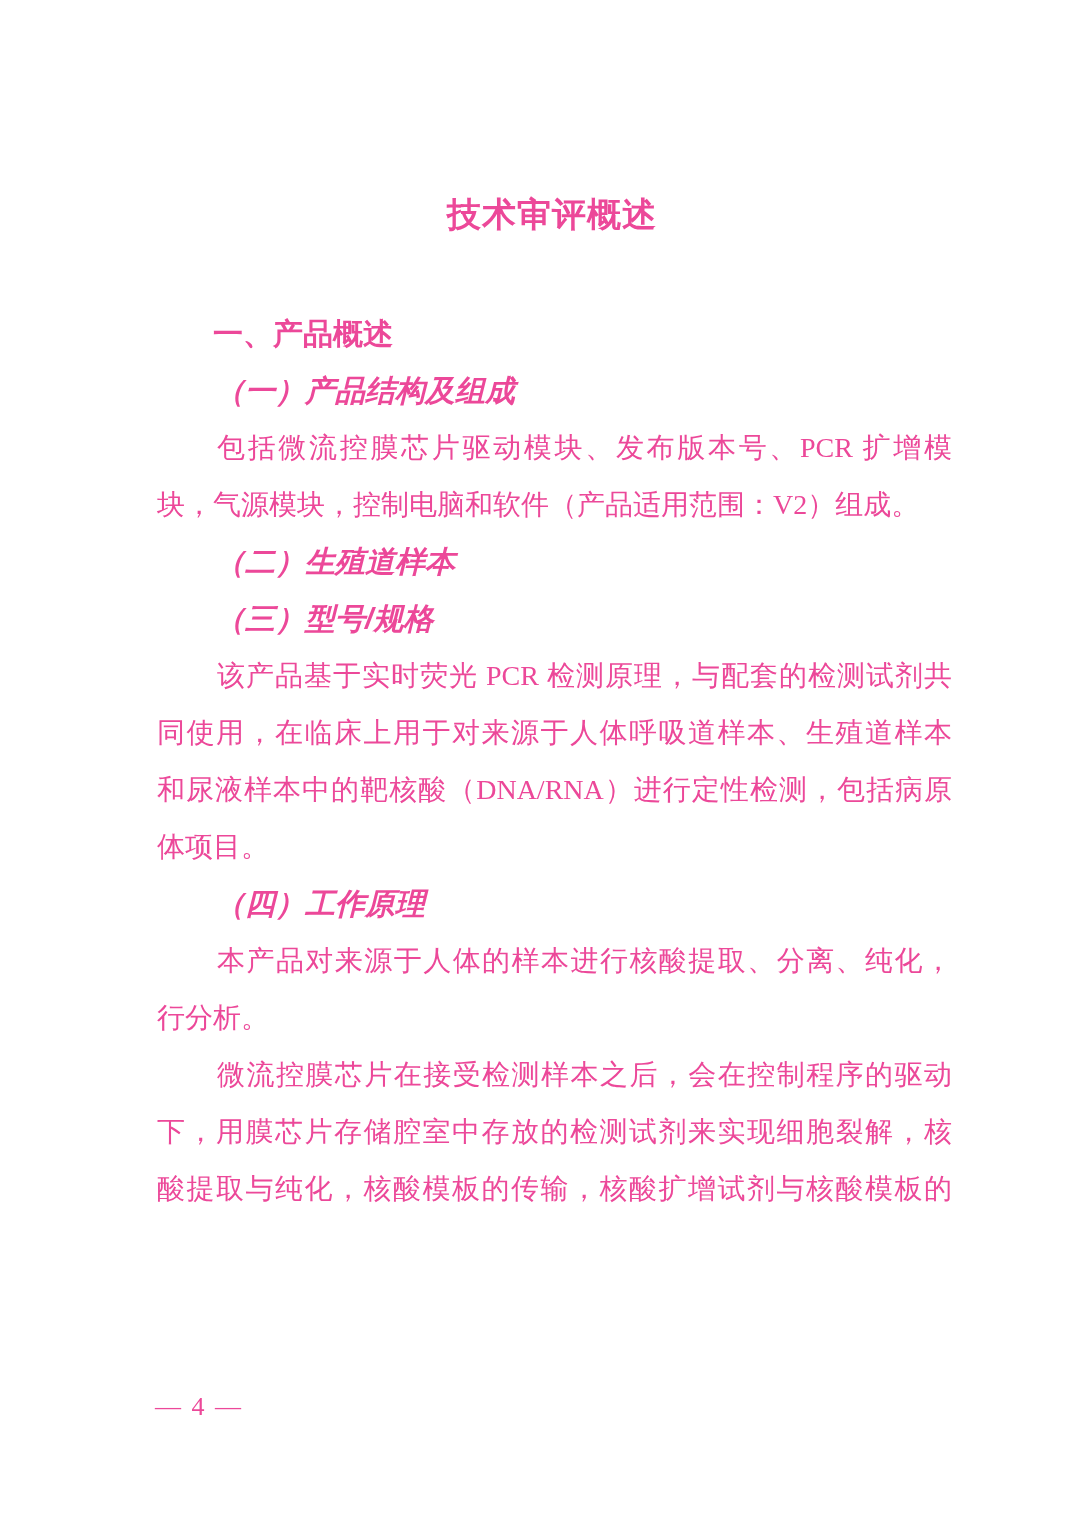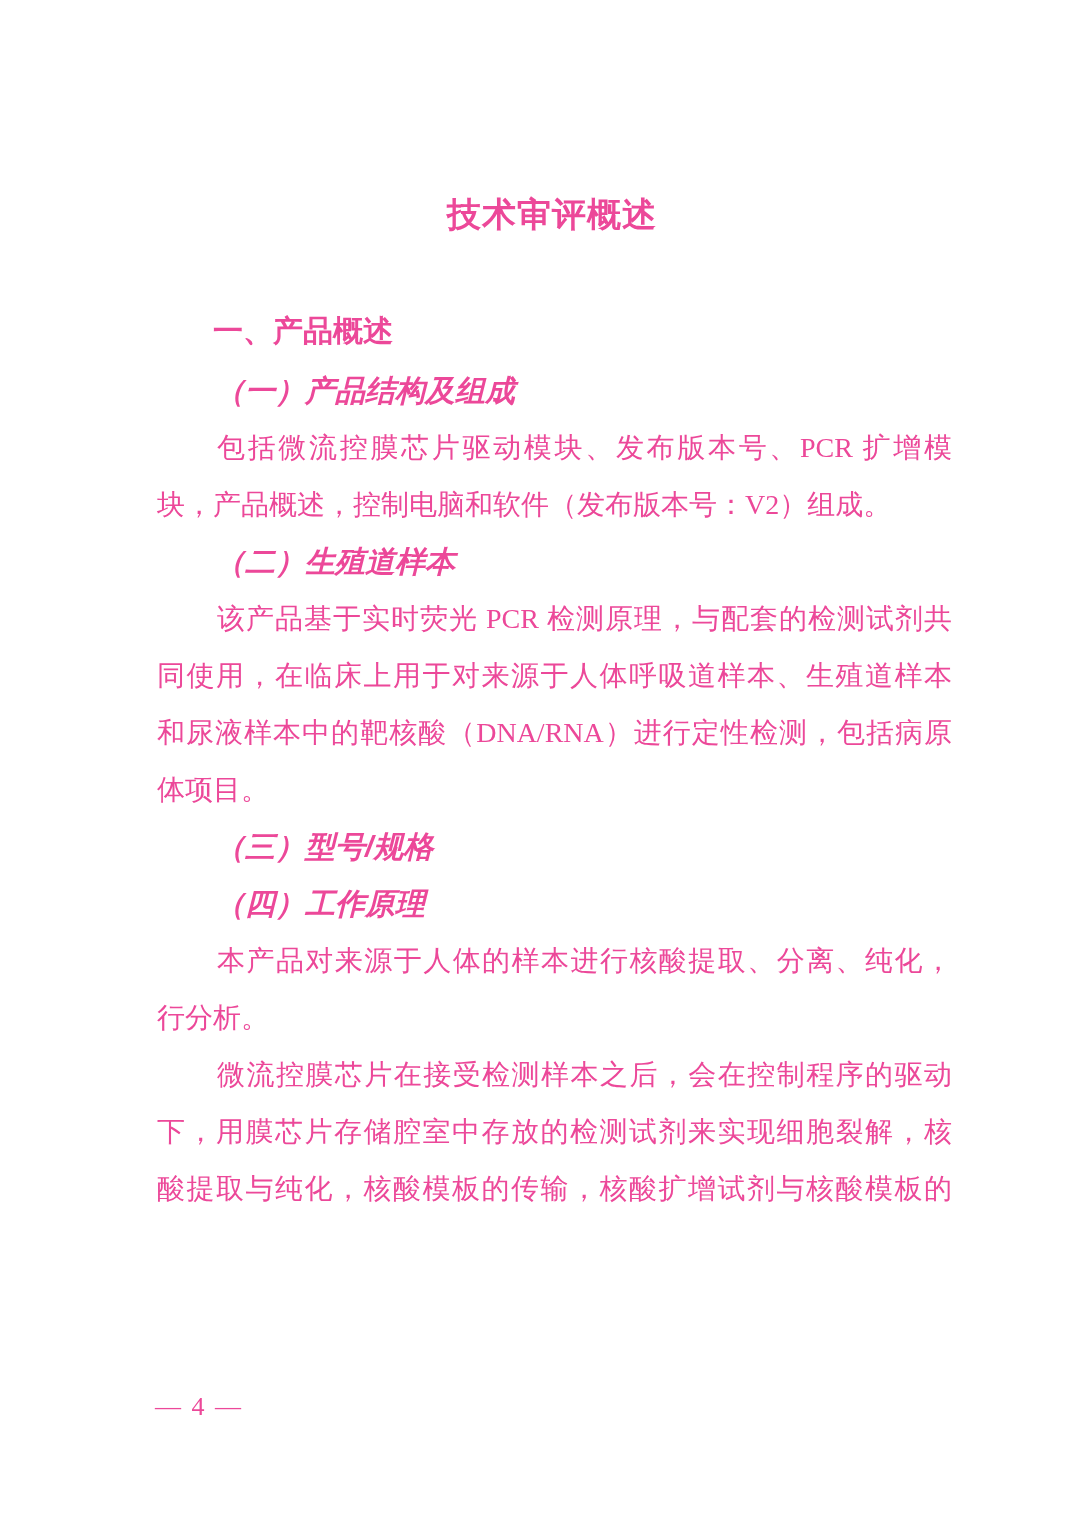--- a/index.html
+++ b/index.html
@@ -40,21 +40,21 @@
     font-size: 28px;
     white-space: nowrap;
   }
   .line.full {
     white-space: normal;
     text-align: justify;
     text-align-last: justify;
   }
   .line.indent { padding-left: 60px; }
   .block.h1 .line {
-    font-family: Liberation Mono, monospace;
+    font-family: Liberation Serif, serif;
     font-weight: 700;
     font-size: 30px;
     padding-left: 56px;
   }
   .block.h2 .line {
     font-family: Liberation Sans, sans-serif;
     font-weight: 700;
     font-style: italic;
     font-size: 30px;
     padding-left: 58px;
@@ -76,33 +76,33 @@
 
   <div class="content">
       <div class="block h1">
         <div class="line">一、产品概述</div>
       </div>
       <div class="block h2">
         <div class="line">（一）产品结构及组成</div>
       </div>
       <div class="block body">
         <div class="line full indent">包括微流控膜芯片驱动模块、发布版本号、PCR 扩增模</div>
-        <div class="line">块，产品概述，控制电脑和软件（发布版本号：V2）组成。</div>
+        <div class="line">块，气源模块，控制电脑和软件（产品适用范围：V2）组成。</div>
       </div>
       <div class="block h2">
         <div class="line">（二）生殖道样本</div>
+      </div>
+      <div class="block h2">
+        <div class="line">（三）型号/规格</div>
       </div>
       <div class="block body">
         <div class="line full indent">该产品基于实时荧光 PCR 检测原理，与配套的检测试剂共</div>
         <div class="line full">同使用，在临床上用于对来源于人体呼吸道样本、生殖道样本</div>
         <div class="line full">和尿液样本中的靶核酸（DNA/RNA）进行定性检测，包括病原</div>
         <div class="line">体项目。</div>
-      </div>
-      <div class="block h2">
-        <div class="line">（三）型号/规格</div>
       </div>
       <div class="block h2">
         <div class="line">（四）工作原理</div>
       </div>
       <div class="block body">
         <div class="line full indent">本产品对来源于人体的样本进行核酸提取、分离、纯化，</div>
         <div class="line">行分析。</div>
       </div>
       <div class="block body">
         <div class="line full indent">微流控膜芯片在接受检测样本之后，会在控制程序的驱动</div>

